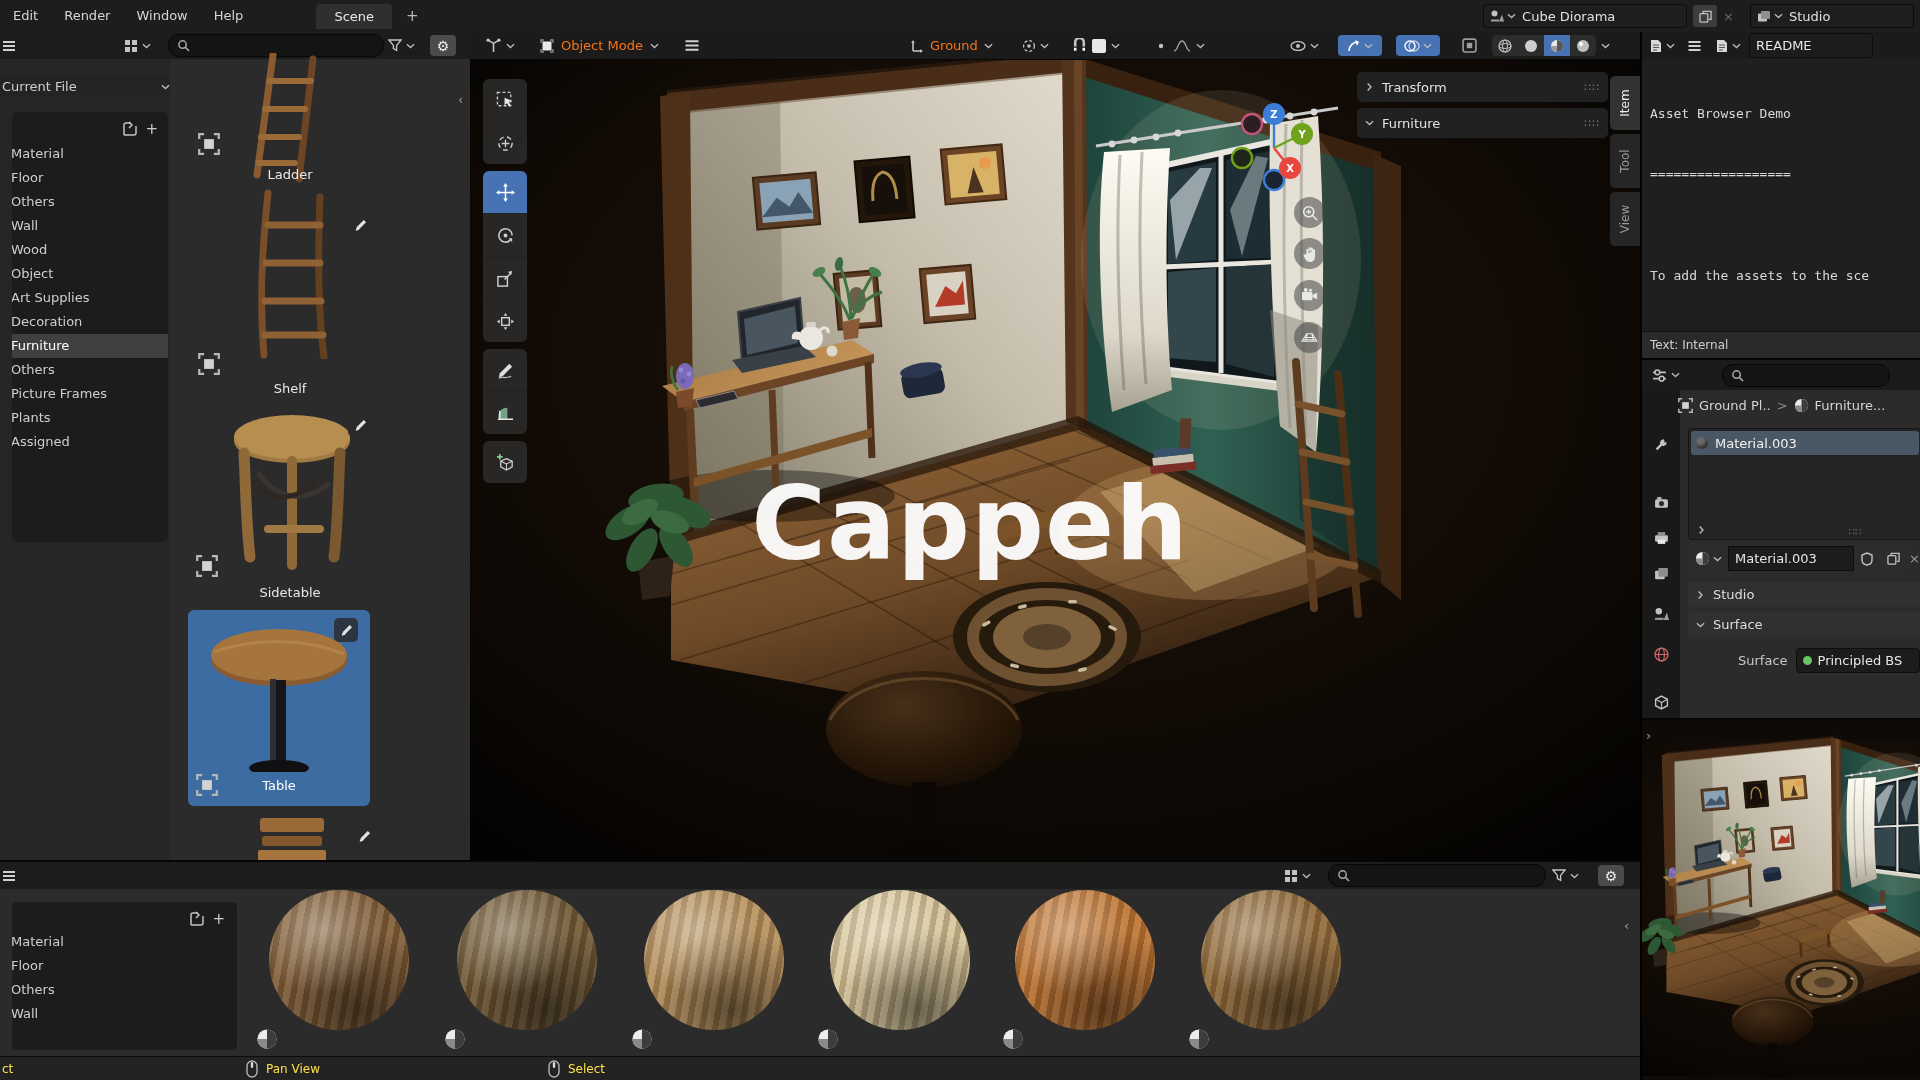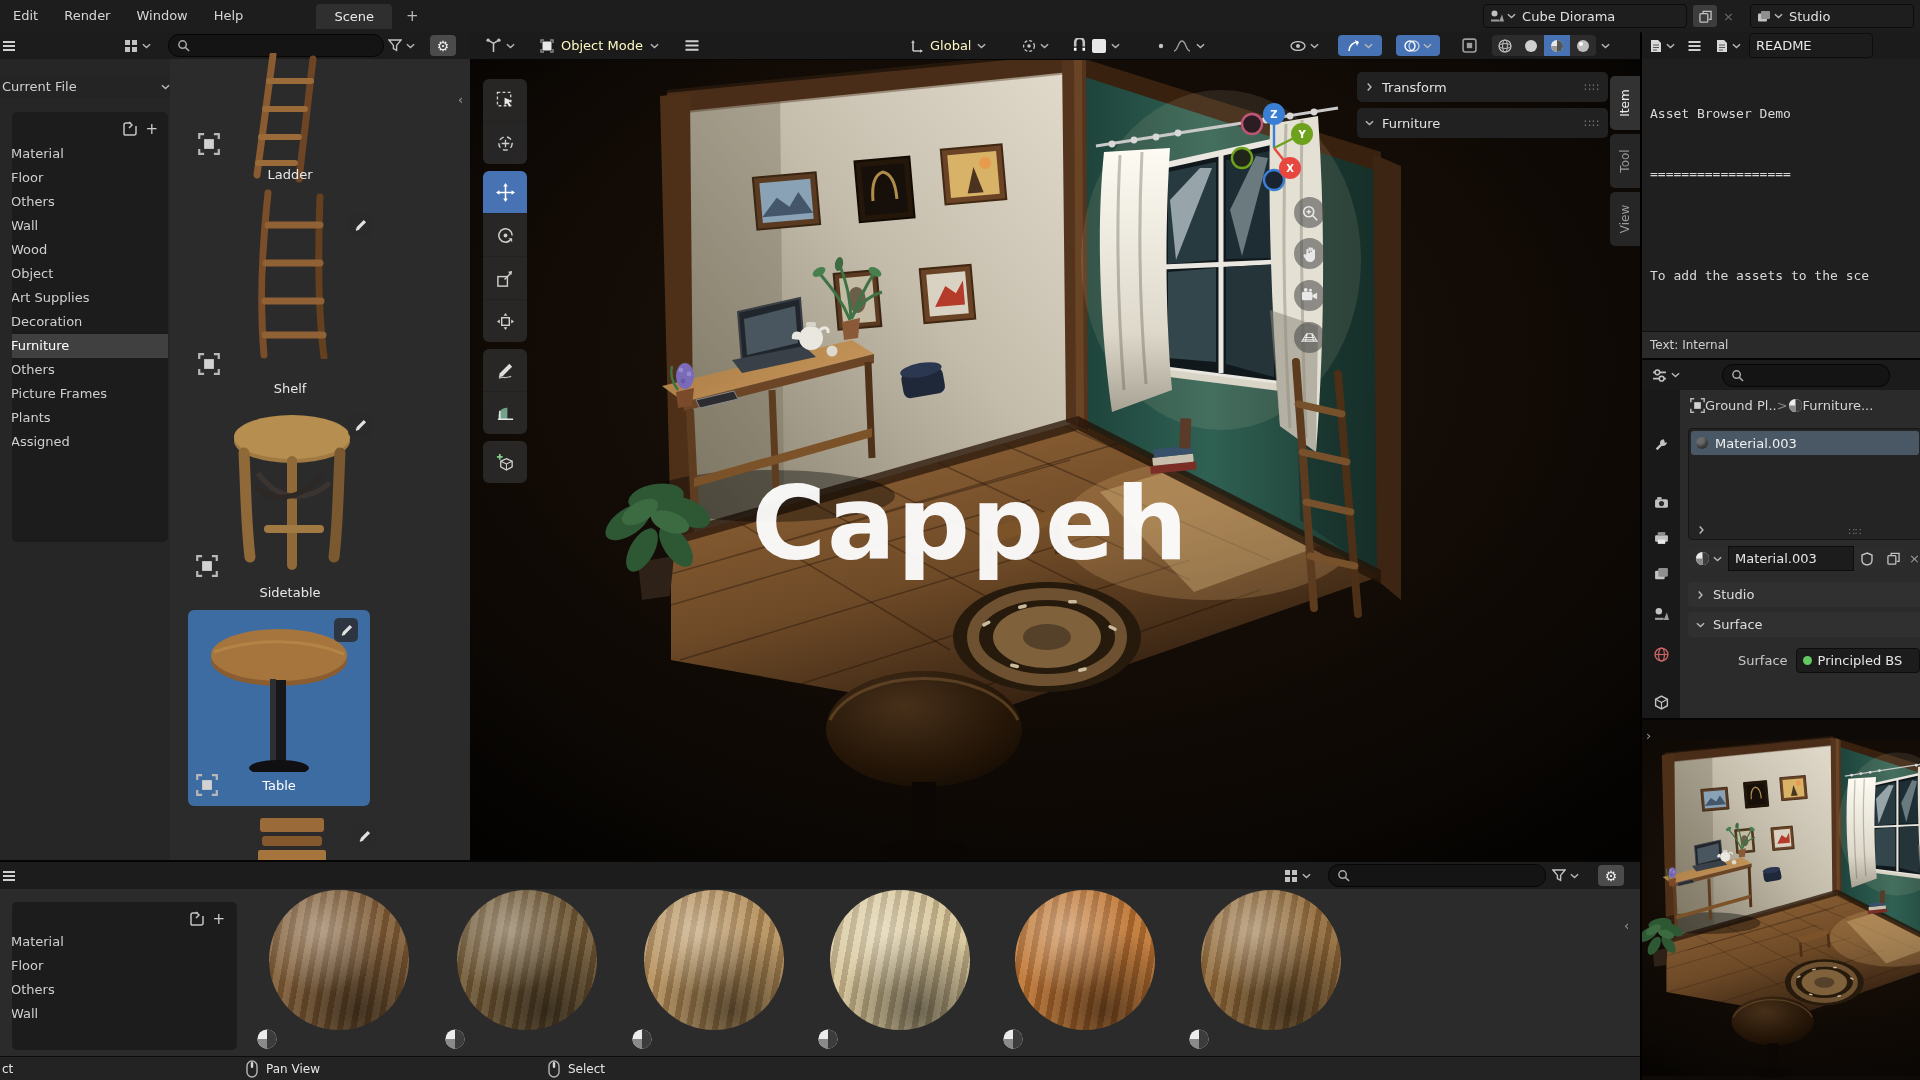--- a/index.html
+++ b/index.html
@@ -26,21 +26,21 @@
   .catpanel{background:#1c1c1c;border-radius:5px;overflow:hidden;}
   .cat-row{height:24px;line-height:24px;color:#cfcfcf;padding-left:6px;margin-left:-7px;white-space:nowrap;}
   .cat-row.sel{background:#404040;color:#fff;}
   .tile-label{position:absolute;width:100%;text-align:center;color:#e8e8e8;font-size:13px;}
   .badge{position:absolute;width:22px;height:22px;}
   .pencilbadge{position:absolute;width:24px;height:24px;background:#2a2a2ad0;border-radius:5px;display:flex;align-items:center;justify-content:center;}
   .tile-sel{background:#3d6ca3;border-radius:6px;}
   
   #viewport{left:470px;top:32px;width:1170px;height:828px;background:#0c0906;overflow:hidden;}
   .vp-hdr{position:absolute;left:0;top:0;width:100%;height:27px;background:#1b1b1b;border-bottom:1px solid #060606;}
-  .vp-hdr .lbl{color:#fef9c3;}
+  .vp-hdr .lbl{color:#f97316;}
   .toolcol{position:absolute;left:13px;top:47px;width:46px;}
   .tool{width:44px;height:42px;background:#2e2e2ecc;display:flex;align-items:center;justify-content:center;border-bottom:1px solid #222;}
   .tool.first{border-radius:6px 6px 0 0;}
   .tool.last{border-radius:0 0 6px 6px;border-bottom:none;}
   .tool.only{border-radius:6px;border-bottom:none;}
   .tool.on{background:#4772b3;}
   .ovpanel{position:absolute;left:887px;width:251px;height:30px;background:rgba(36,36,36,.93);border-radius:5px;display:flex;align-items:center;padding:0 8px;color:#e2e2e2;box-sizing:border-box;}
   .grip{margin-left:auto;color:#7a7a7a;letter-spacing:1px;font-size:11px;}
   .navball{position:absolute;border-radius:50%;display:flex;align-items:center;justify-content:center;font-size:10px;font-weight:bold;color:#fff;}
   .viewbtn{position:absolute;width:31px;height:31px;border-radius:50%;background:rgba(70,70,70,.55);display:flex;align-items:center;justify-content:center;}
@@ -69,21 +69,21 @@
   
   #minivp{left:1642px;top:718px;width:278px;height:362px;background:#0d0a07;overflow:hidden;border-top:2px solid #050505;}
   
   #botbrowser{left:0;top:860px;width:1640px;height:196px;background:#2b2b2b;overflow:hidden;border-top:2px solid #050505;}
   .sphere{width:140px;height:140px;border-radius:50%;
      background-image:
        radial-gradient(circle at 36% 28%, rgba(255,255,250,.38), rgba(255,255,255,0) 48%),
        radial-gradient(circle at 64% 86%, rgba(0,0,0,.5), rgba(0,0,0,0) 55%),
        repeating-linear-gradient(100deg, rgba(60,30,5,.22) 0 6px, rgba(255,235,200,.10) 6px 13px);}
   
-  #statusbar{left:0;top:1056px;width:1640px;height:24px;background:#232323;border-top:1px solid #0c0c0c;color:#e5e5e5;font-size:12px;}
+  #statusbar{left:0;top:1056px;width:1640px;height:24px;background:#232323;border-top:1px solid #0c0c0c;color:#fde047;font-size:12px;}
   .chev{width:9px;height:6px;}
   svg{display:block;}
 </style>
 </head>
 <body>
 
 <svg width="0" height="0" style="position:absolute">
   <defs>
     <symbol id="i-chev" viewBox="0 0 10 6">
         <path d="M1 1l4 3.6L9 1" fill="none" stroke="#b8b8b8" stroke-width="1.6"></path>
@@ -505,21 +505,21 @@
             <use href="#i-chev"></use>
           </svg>
       </div>
       <svg class="ic" width="16" height="13" style="position:absolute;left:214px;top:7px">
           <use href="#i-burger"></use>
         </svg>
       <div class="row" style="position:absolute;left:440px;top:0;height:27px;gap:6px">
         <svg class="ic" width="14" height="14">
             <use href="#i-orient"></use>
           </svg>
-        <span class="lbl">Global</span>
+        <span class="lbl">Ground</span>
         <svg class="ic chev">
             <use href="#i-chev"></use>
           </svg>
       </div>
       <div class="row" style="position:absolute;left:552px;top:0;height:27px;gap:4px">
         <svg class="ic" width="14" height="14">
             <use href="#i-pivot"></use>
           </svg>
         <svg class="ic chev">
             <use href="#i-chev"></use>
@@ -1041,21 +1041,21 @@
             <use href="#i-world"></use>
           </svg>
         </div>
       <div class="pr-tab" style="top:300px">
           <svg width="15" height="15">
             <use href="#i-cube"></use>
           </svg>
         </div>
     </div>
 
-    <div class="row abs" style="left:48px;top:38px;color:#d4d4d4">
+    <div class="row abs" style="left:36px;top:38px;gap:6px;color:#d4d4d4">
       <svg class="ic" width="15" height="15">
           <use href="#i-badge"></use>
         </svg>
       <span>Ground Pl..</span>
       <span style="color:#8a8a8a">&gt;</span>
       <svg class="ic" width="15" height="15">
           <use href="#i-matball"></use>
         </svg>
       <span>Furniture...</span>
     </div>

